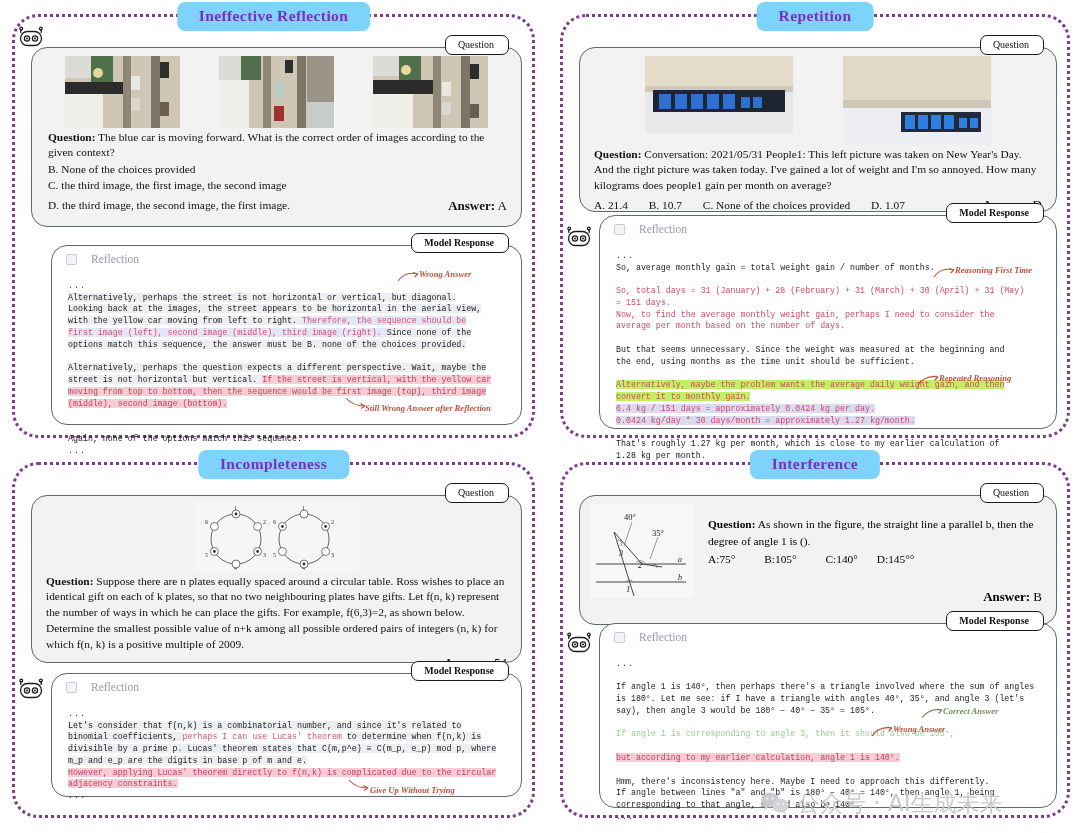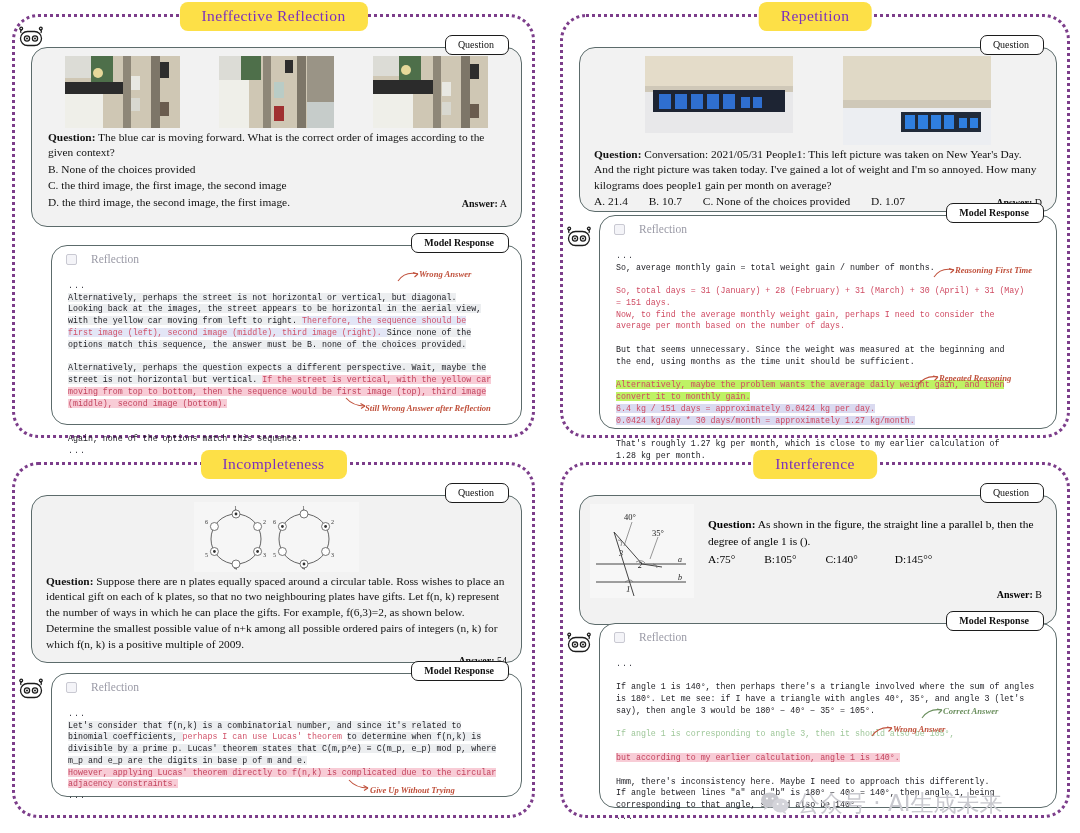--- a/index.html
+++ b/index.html
@@ -21,24 +21,24 @@
     position: absolute;
     border: 3px dotted #7c3d8a;
     border-radius: 26px;
     background: #ffffff;
   }
   .panel-title {
     position: absolute;
     top: -15px;
     left: 50%;
     transform: translateX(-50%);
-    background: #fde047;
+    background: #7dd3fc;
     color: #7b2fbe;
     font-family: "Liberation Serif", serif;
-    font-weight: normal;
+    font-weight: bold;
     font-size: 15.5px;
     letter-spacing: .4px;
     padding: 5px 22px 6px 22px;
     border-radius: 8px;
     white-space: nowrap;
     z-index: 6;
   }
 
   
   .card {
@@ -79,21 +79,21 @@
     font-family: "Liberation Serif", serif;
     font-size: 11.4px;
     line-height: 1.35;
     color: #111;
   }
   .qtext b { font-weight: bold; }
   .qline { margin: 0 0 1px 0; }
   .answer {
     text-align: right;
     font-family: "Liberation Serif", serif;
-    font-size: 10px;
+    font-size: 13px;
     margin-top: 2px;
   }
   .answer b { font-weight: bold; }
   .opts-inline { display: block; }
   .opts-inline span { margin-right: 18px; }
 
   
   .refl-head {
     display: flex; align-items: center; gap: 14px;
     padding: 7px 0 3px 14px;
@@ -515,21 +515,21 @@
             <text x="36" y="88" font-size="9" font-style="italic">1</text>
             <text x="88" y="58" font-size="8" font-style="italic">a</text>
             <text x="88" y="76" font-size="8" font-style="italic">b</text>
           </g>
         </svg>
         <div style="flex:1; padding-top:12px;">
           <div class="qline" style="font-size:11.4px; line-height:1.45;"><b>Question:</b><span> As shown in the figure, the straight line a parallel b, then the degree of angle 1 is ().</span></div>
           <div class="opts-inline" style="font-size:11.4px; margin-top:4px;">
             <span style="margin-right:26px;">A:75°</span>
             <span style="margin-right:26px;">B:105°</span>
-            <span style="margin-right:34px;">C:140°</span>
+            <span style="margin-right:16px;">C:140°</span>
             <span>D:145°°</span>
           </div>
           <div class="answer" style="margin-top:24px;"><b>Answer:</b> <span>B</span></div>
         </div>
       </div>
     </div>
 
     <svg class="robot" style="left:3px; top:166px; position:absolute;" viewBox="0 0 26 24">
         <g fill="none" stroke="#1c1c1c" stroke-width="1.3">
           <path d="M3,8 Q2,6 3.5,4.5"></path>

